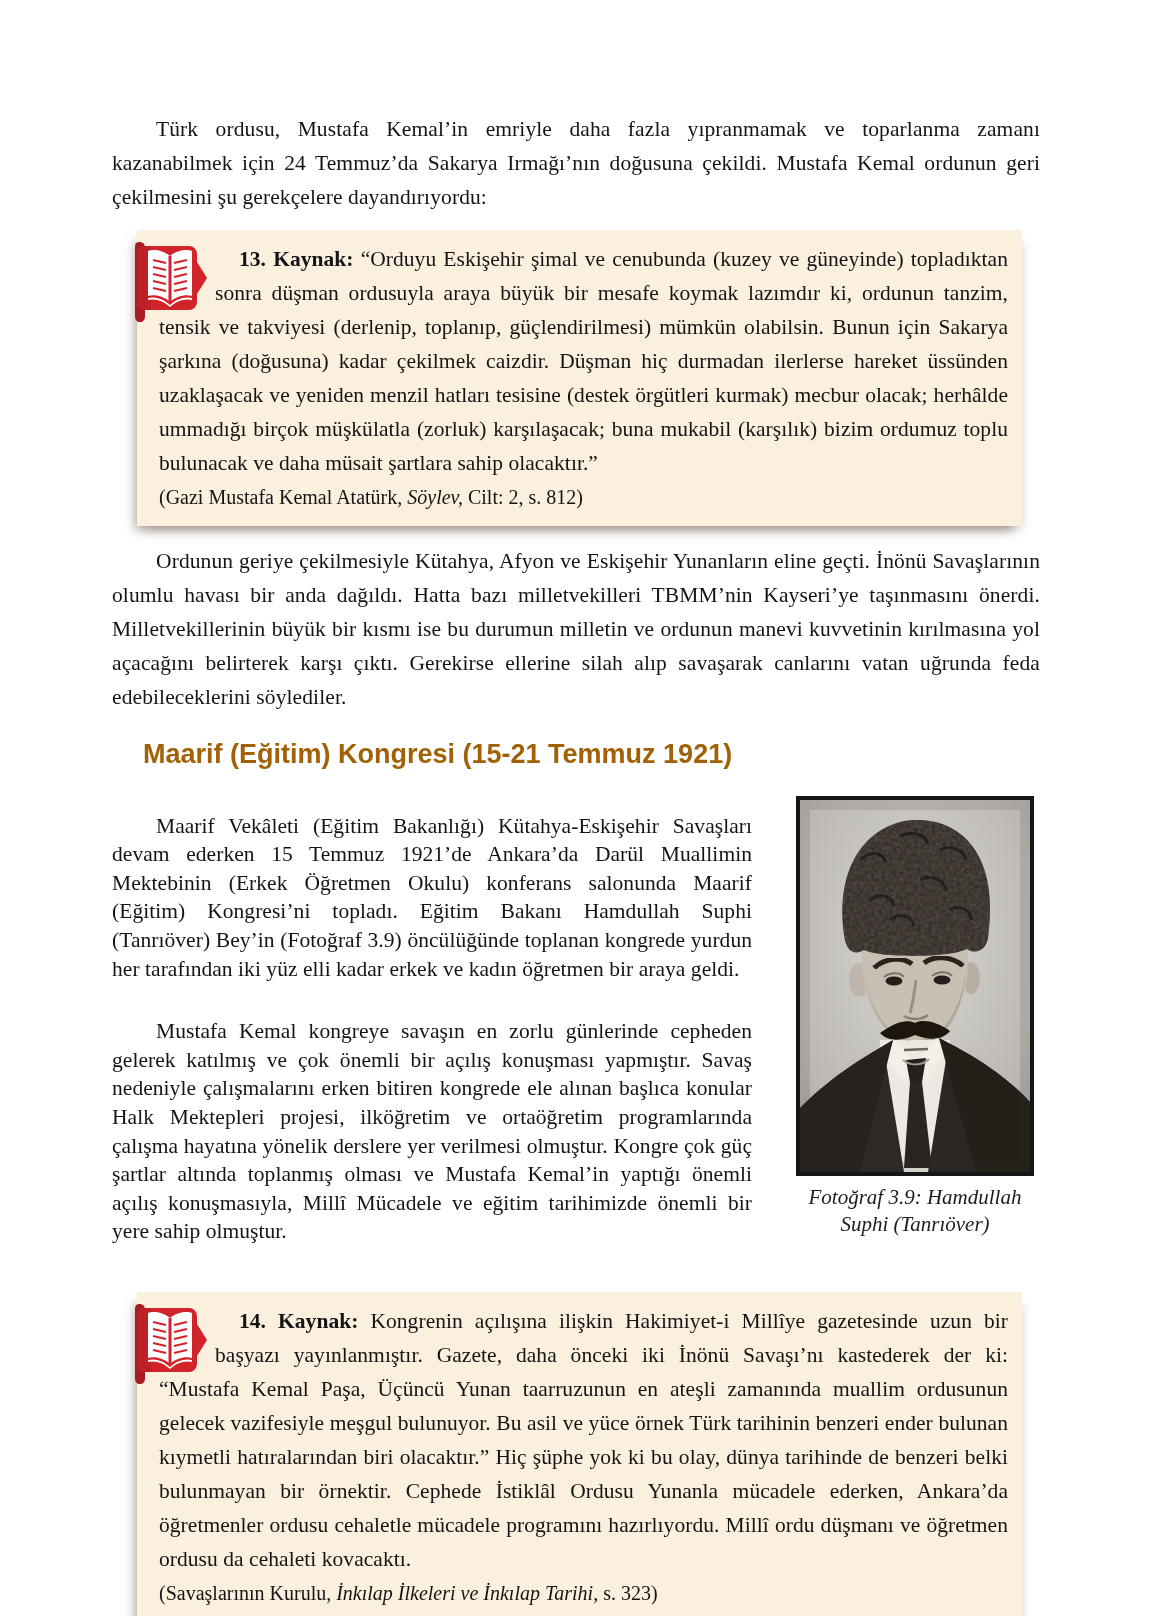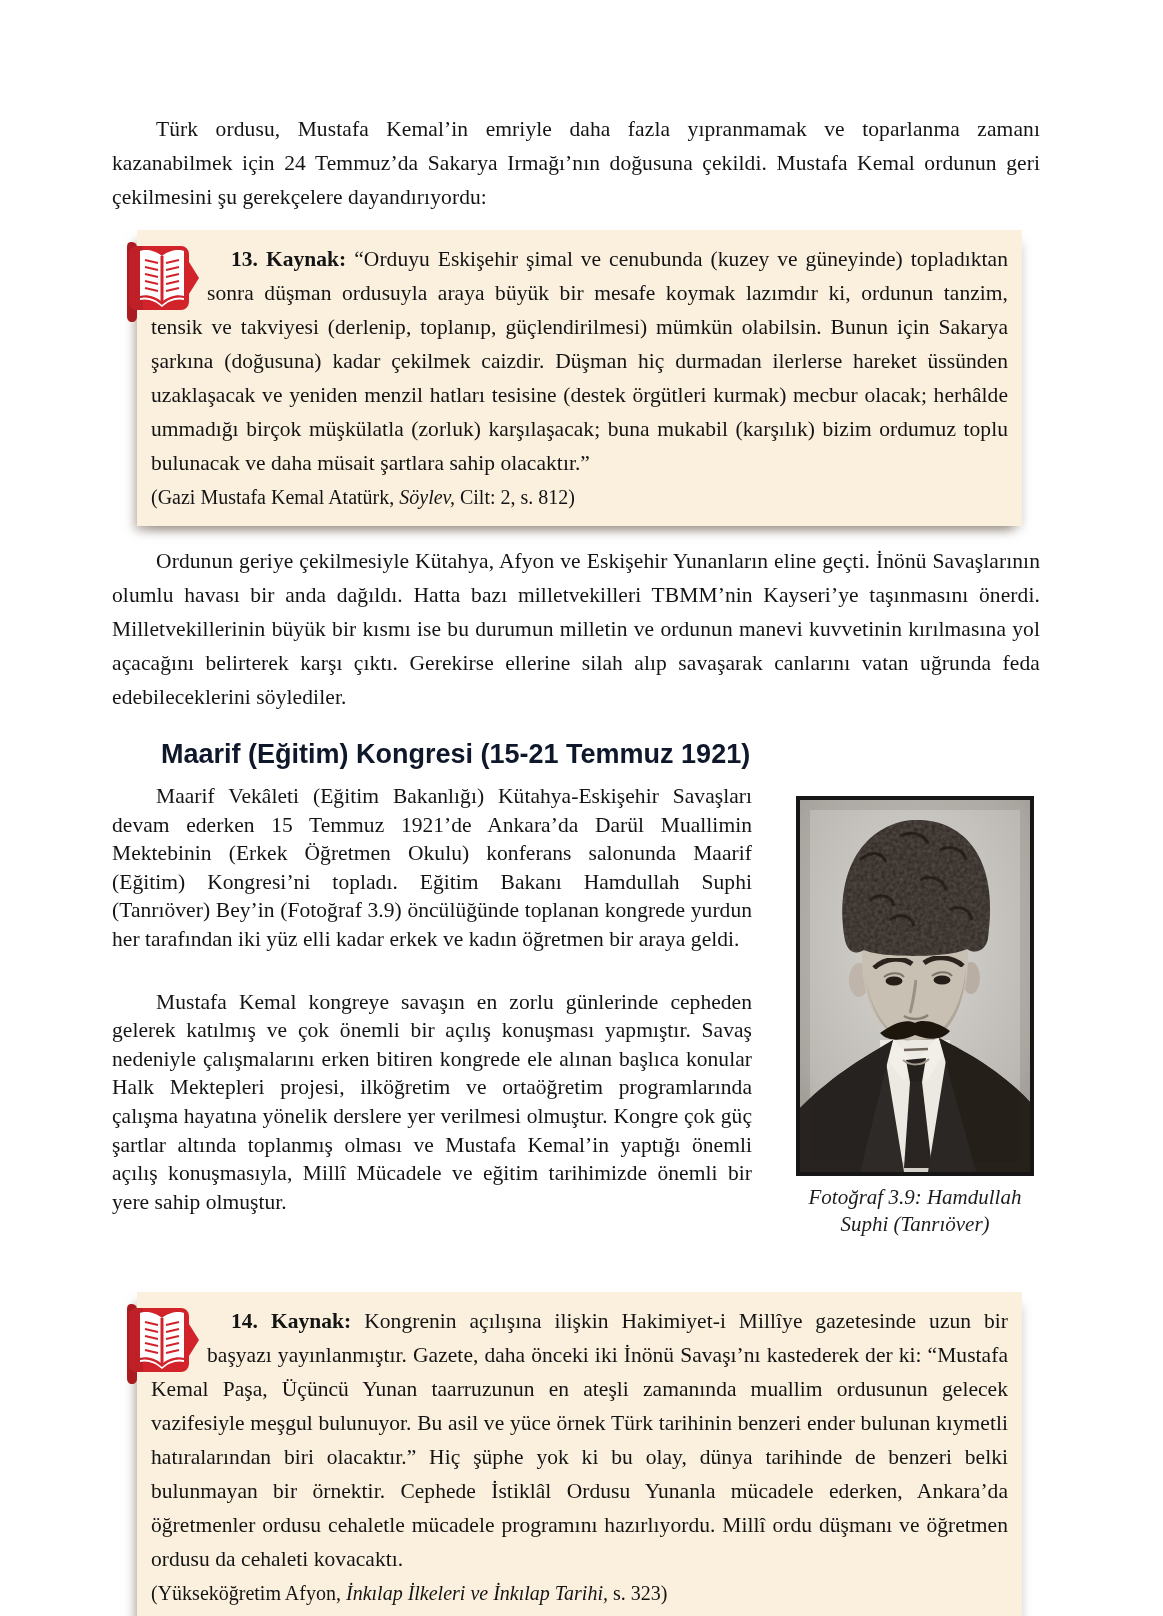--- a/index.html
+++ b/index.html
@@ -13,44 +13,44 @@
   p{margin:0;}
   .bodytext{
     font-size:21.5px;line-height:34px;text-align:justify;letter-spacing:.1px;font-family:Liberation Serif, serif;
   }
   .indent{text-indent:44px;}
 
   
   .source-box{
     background:#fbf0de;
     margin:16px 18px 0 25px;  
-    padding:12px 14px 14px 14px;
+    padding:12px 14px 14px 22px;
     box-shadow:-6px 8px 10px -4px rgba(105,90,75,.55), 5px 8px 10px -6px rgba(105,90,75,.35);
   }
   .source-box .boxtext{
     font-size:21.5px;line-height:34px;text-align:justify;text-indent:24px;letter-spacing:.05px;
   }
   .source-box .lead{font-weight:bold;}
   .badge-wrap{
     float:left;width:72px;height:64px;
     margin:-4px 10px -22px -26px;
   }
   .badge-wrap svg{display:block;width:76px;height:88px;overflow:visible;}
   .citation{
     text-align:left;font-size:20px;line-height:30px;margin-top:2px;text-indent:0;
   }
   .citation i{font-style:italic;}
 
   
   .section-heading{
     font-family:"Liberation Sans","DejaVu Sans",sans-serif;
     font-weight:bold;font-size:27px;line-height:32px;
-    color:#0f172a;margin:24px 0 12px 49px;
-  }
-  .twocol{display:flex;align-items:flex-start;}
+    color:#a16207;margin:24px 0 12px 31px;
+  }
+  .twocol{display:flex;align-items:flex-end;}
   .col-text{width:640px;}
   .col-text p{font-size:21.5px;line-height:28.6px;text-align:justify;letter-spacing:.05px;}
   .col-text p + p{margin-top:34px;}
   .col-figure{width:250px;margin-left:38px;flex:none;}
   .photo-frame{
     width:230px;height:372px;margin:14px auto 0 auto;
     border:4px solid #161616;box-sizing:content-box;background:#c4c1bc;
   }
   .photo-frame svg{display:block;width:230px;height:372px;}
   .figure-caption{
@@ -197,16 +197,16 @@
           <path d="M54 22 L41 25"></path>
             <path d="M54 29 L41 32"></path>
             <path d="M54 36 L41 39"></path>
             <path d="M54 43 L41 46"></path>
             <path d="M54 50 L41 53"></path>
         </g>
         <path d="M15 60 C22 58 31 61 37 67 C43 61 52 58 59 60 L59 62 C52 60 43 63 37 69 C31 63 22 60 15 62 Z" fill="#ffffff"></path>
       </svg>
     </div>
     <p class="boxtext"><span class="lead">14. Kaynak:</span><span> Kongrenin açılışına ilişkin Hakimiyet-i Millîye gazetesinde uzun bir başyazı yayınlanmıştır. Gazete, daha önceki iki İnönü Savaşı’nı kastederek der ki: “Mustafa Kemal Paşa, Üçüncü Yunan taarruzunun en ateşli zamanında muallim ordusunun gelecek vazifesiyle meşgul bulunuyor. Bu asil ve yüce örnek Türk tarihinin benzeri ender bulunan kıymetli hatıralarından biri olacaktır.” Hiç şüphe yok ki bu olay, dünya tarihinde de benzeri belki bulunmayan bir örnektir. Cephede İstiklâl Ordusu Yunanla mücadele ederken, Ankara’da öğretmenler ordusu cehaletle mücadele programını hazırlıyordu. Millî ordu düşmanı ve öğretmen ordusu da cehaleti kovacaktı.</span></p>
-    <p class="citation"><span>(Yükseköğretim Afyon, </span><i>İnkılap İlkeleri ve İnkılap Tarihi,</i><span> s. 323)</span></p>
+    <p class="citation"><span>(Savaşlarının Kurulu, </span><i>İnkılap İlkeleri ve İnkılap Tarihi,</i><span> s. 323)</span></p>
   </div>
 
 </div>
 
 </body></html>

